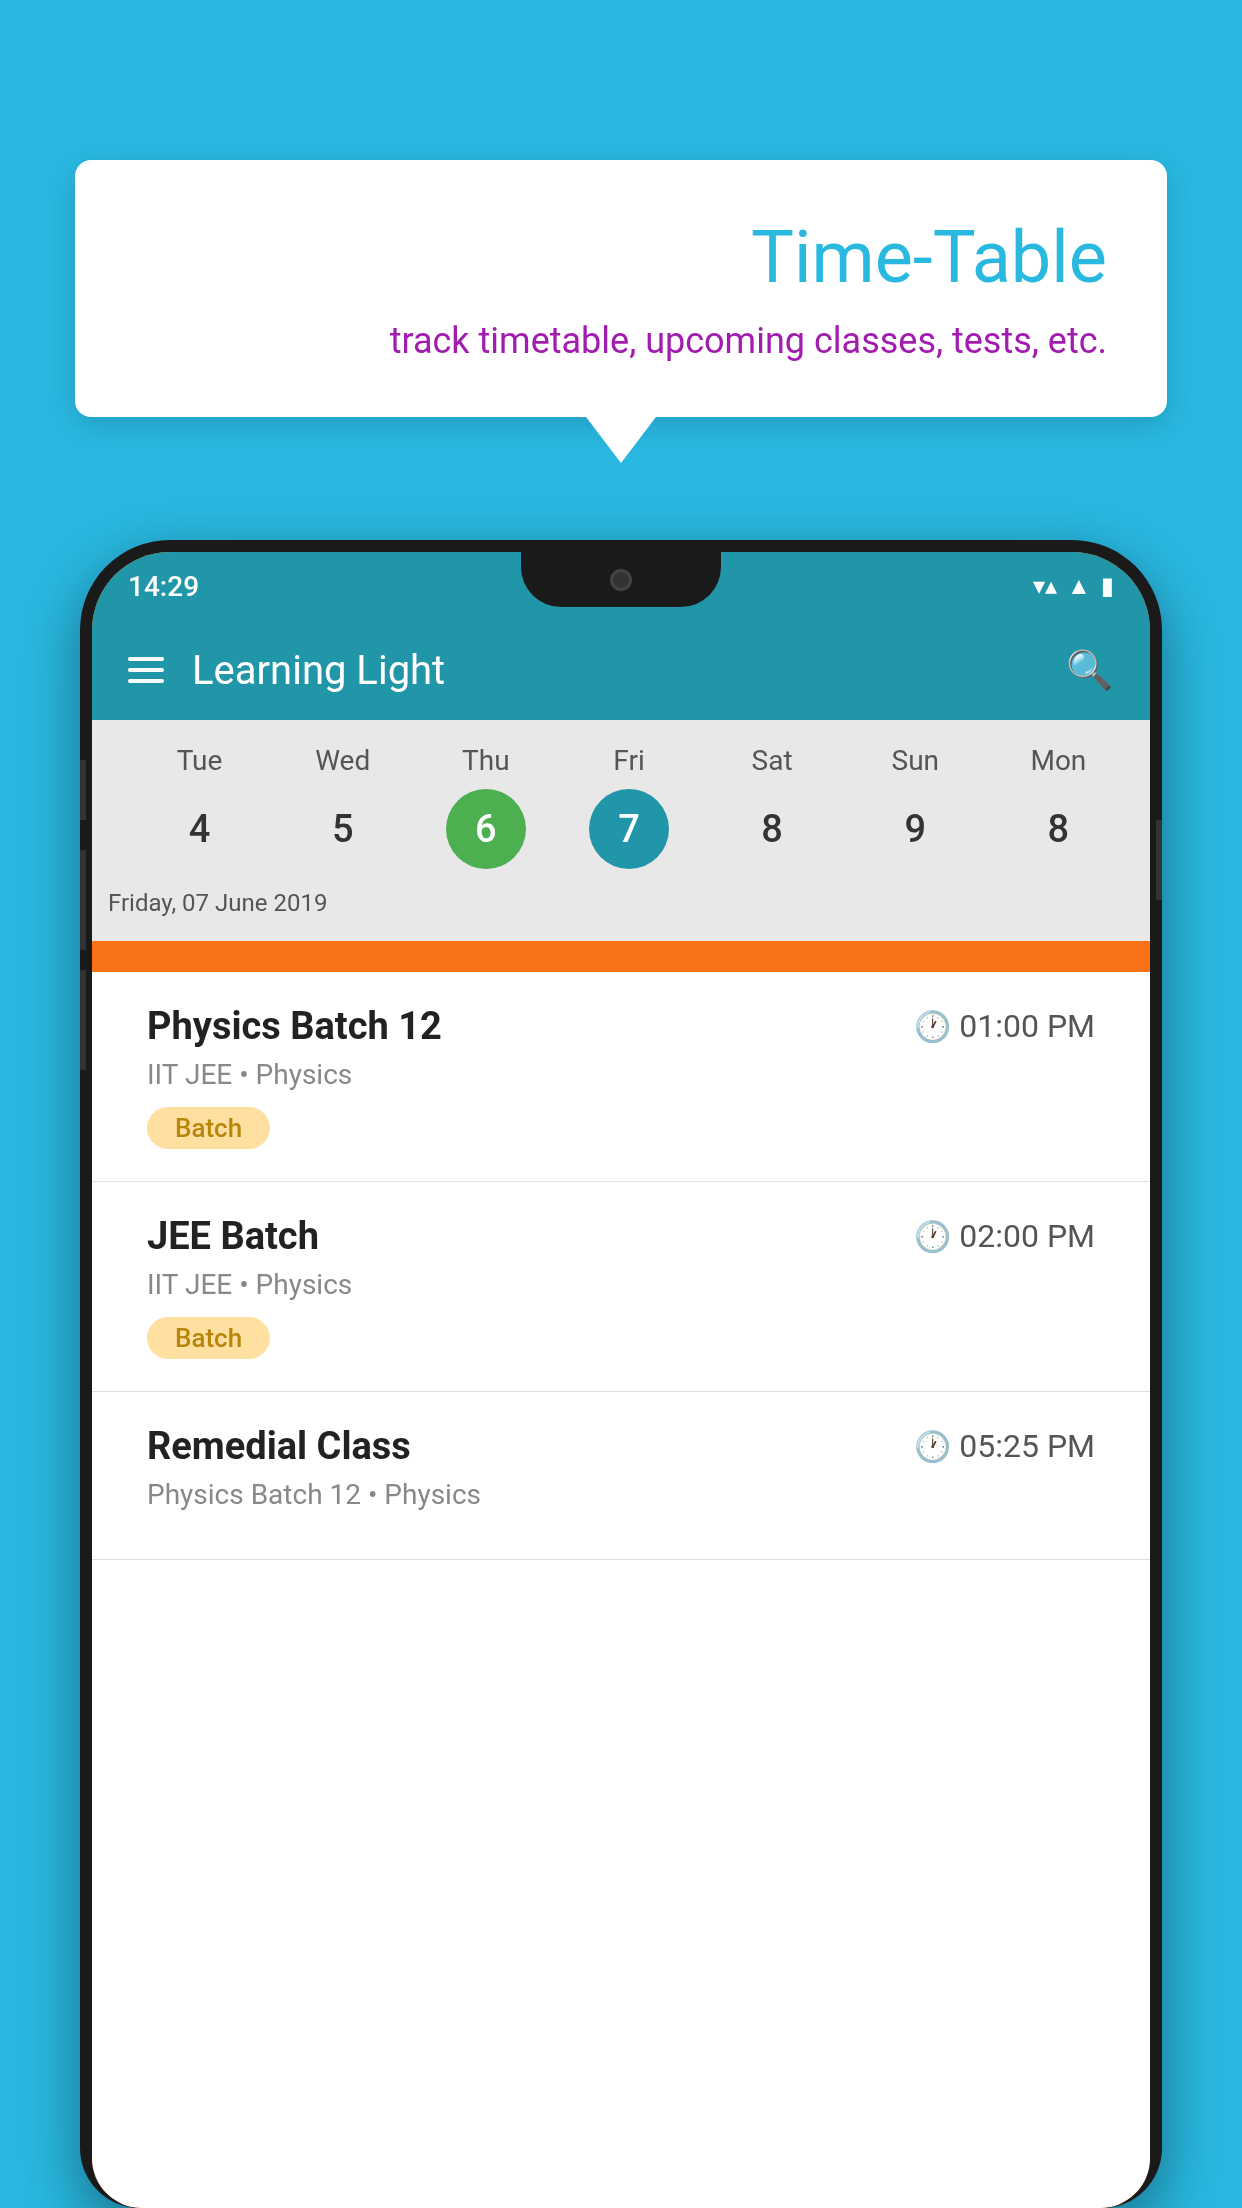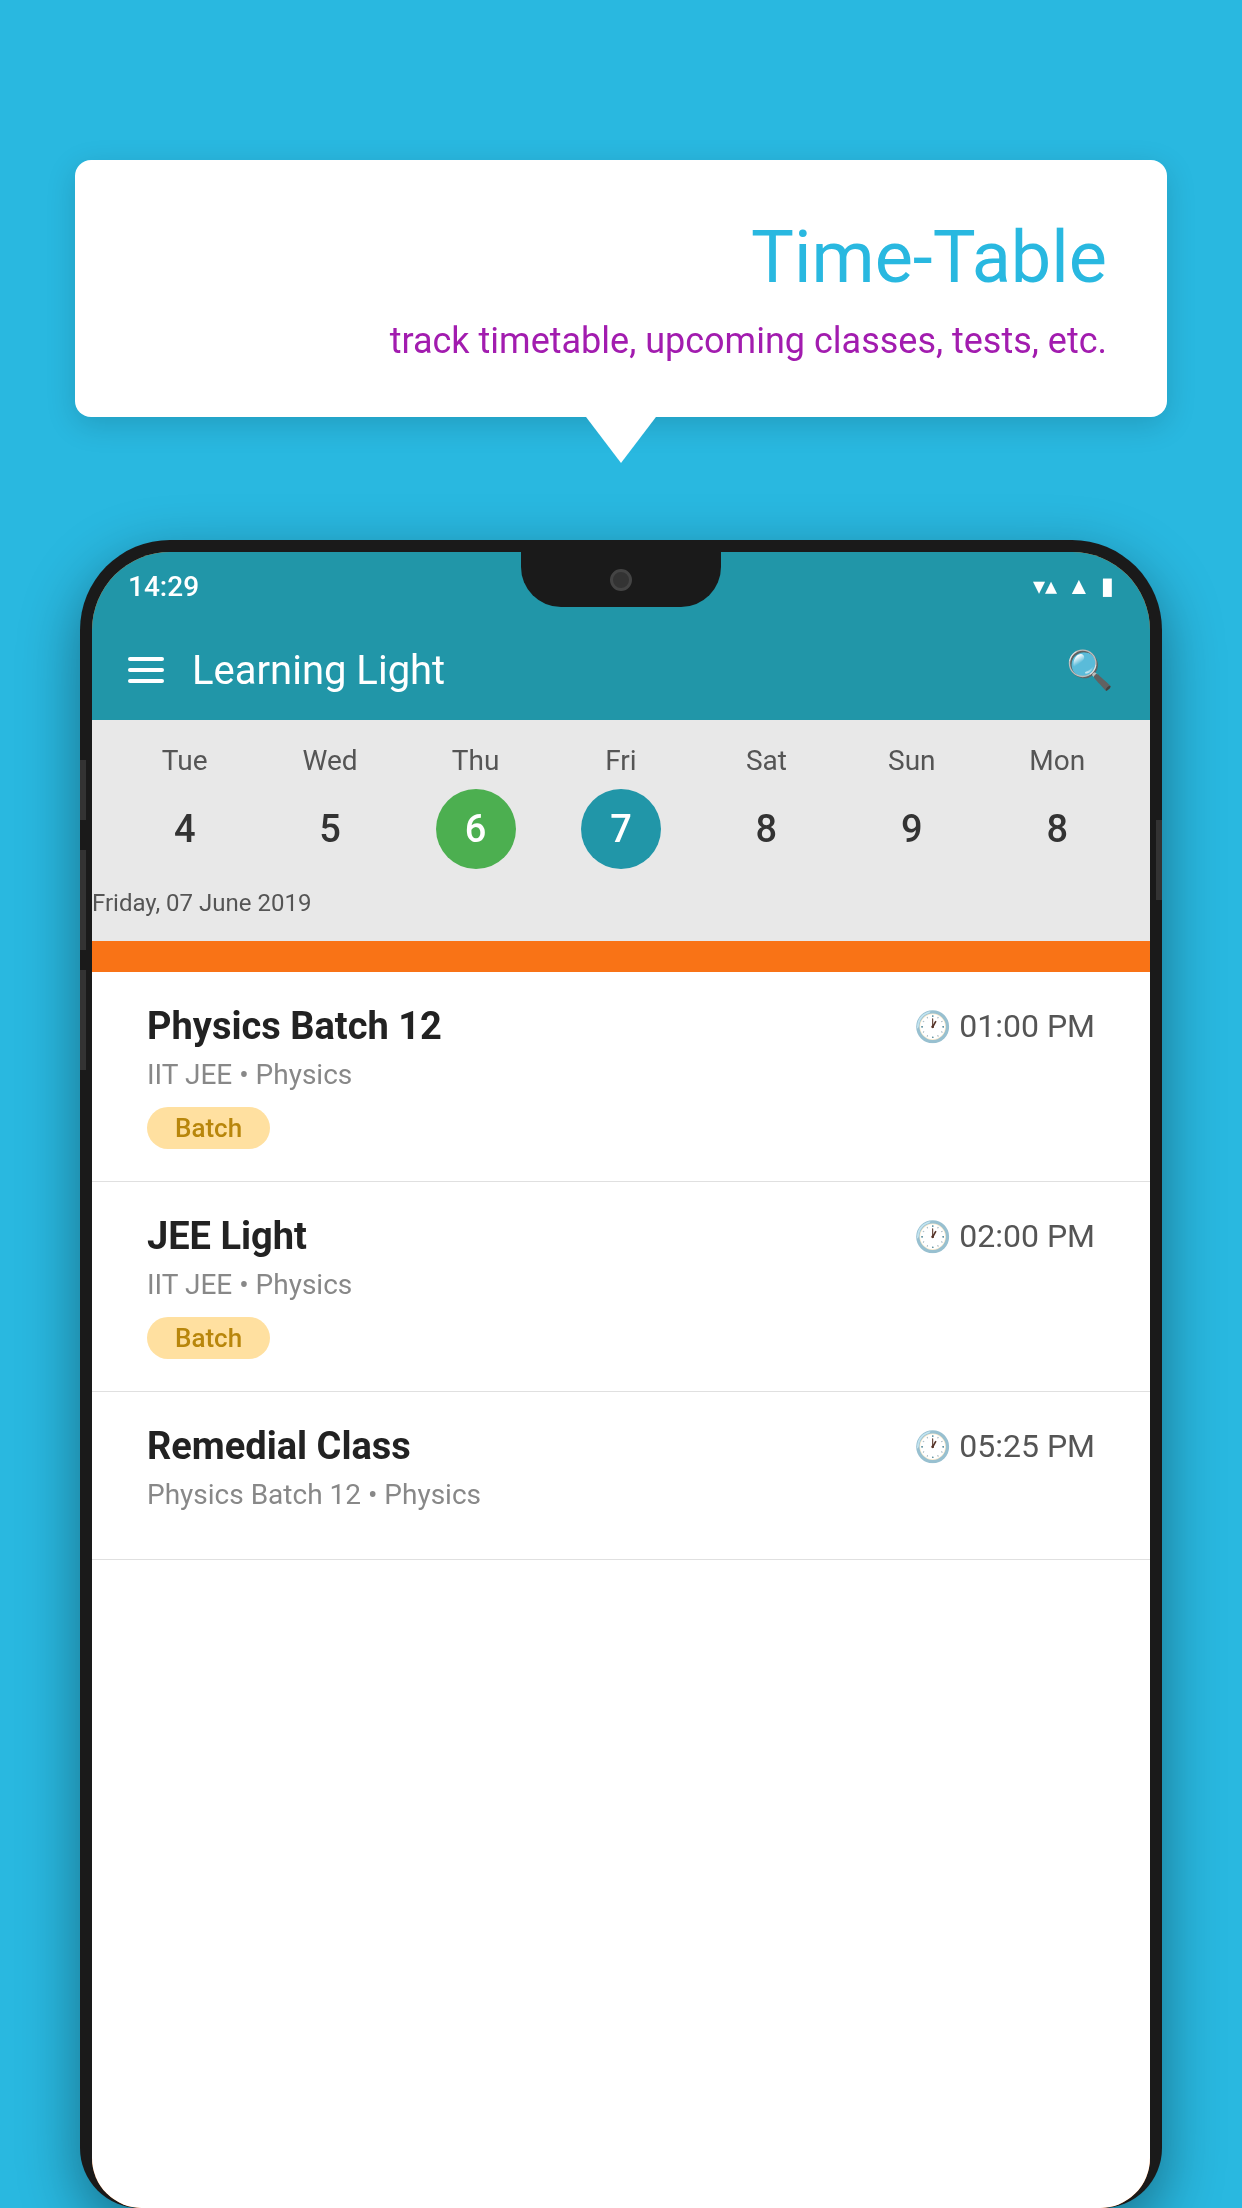--- a/index.html
+++ b/index.html
@@ -172,21 +172,21 @@
       font-size: 38px;
     }
 
     
     .calendar-strip {
       position: absolute;
       top: 168px;
       left: 0;
       right: 0;
       background: #e8e8e8;
-      padding: 24px 0 8px 0;
+      padding: 24px 0 8px 16px;
     }
 
     .day-headers {
       display: flex;
       justify-content: space-around;
       padding: 0 20px;
       margin-bottom: 12px;
     }
 
     .day-header {
@@ -403,21 +403,21 @@
             <span class="clock-icon">🕐</span>
             01:00 PM
           </span>
         </div>
         <div class="schedule-meta">IIT JEE • Physics</div>
         <span class="batch-badge">Batch</span>
       </div>
 
       <div class="schedule-item">
         <div class="schedule-item-header">
-          <span class="schedule-name">JEE Light</span>
+          <span class="schedule-name">JEE Batch</span>
           <span class="schedule-time">
             <span class="clock-icon">🕐</span>
             02:00 PM
           </span>
         </div>
         <div class="schedule-meta">IIT JEE • Physics</div>
         <span class="batch-badge">Batch</span>
       </div>
 
       <div class="schedule-item">

